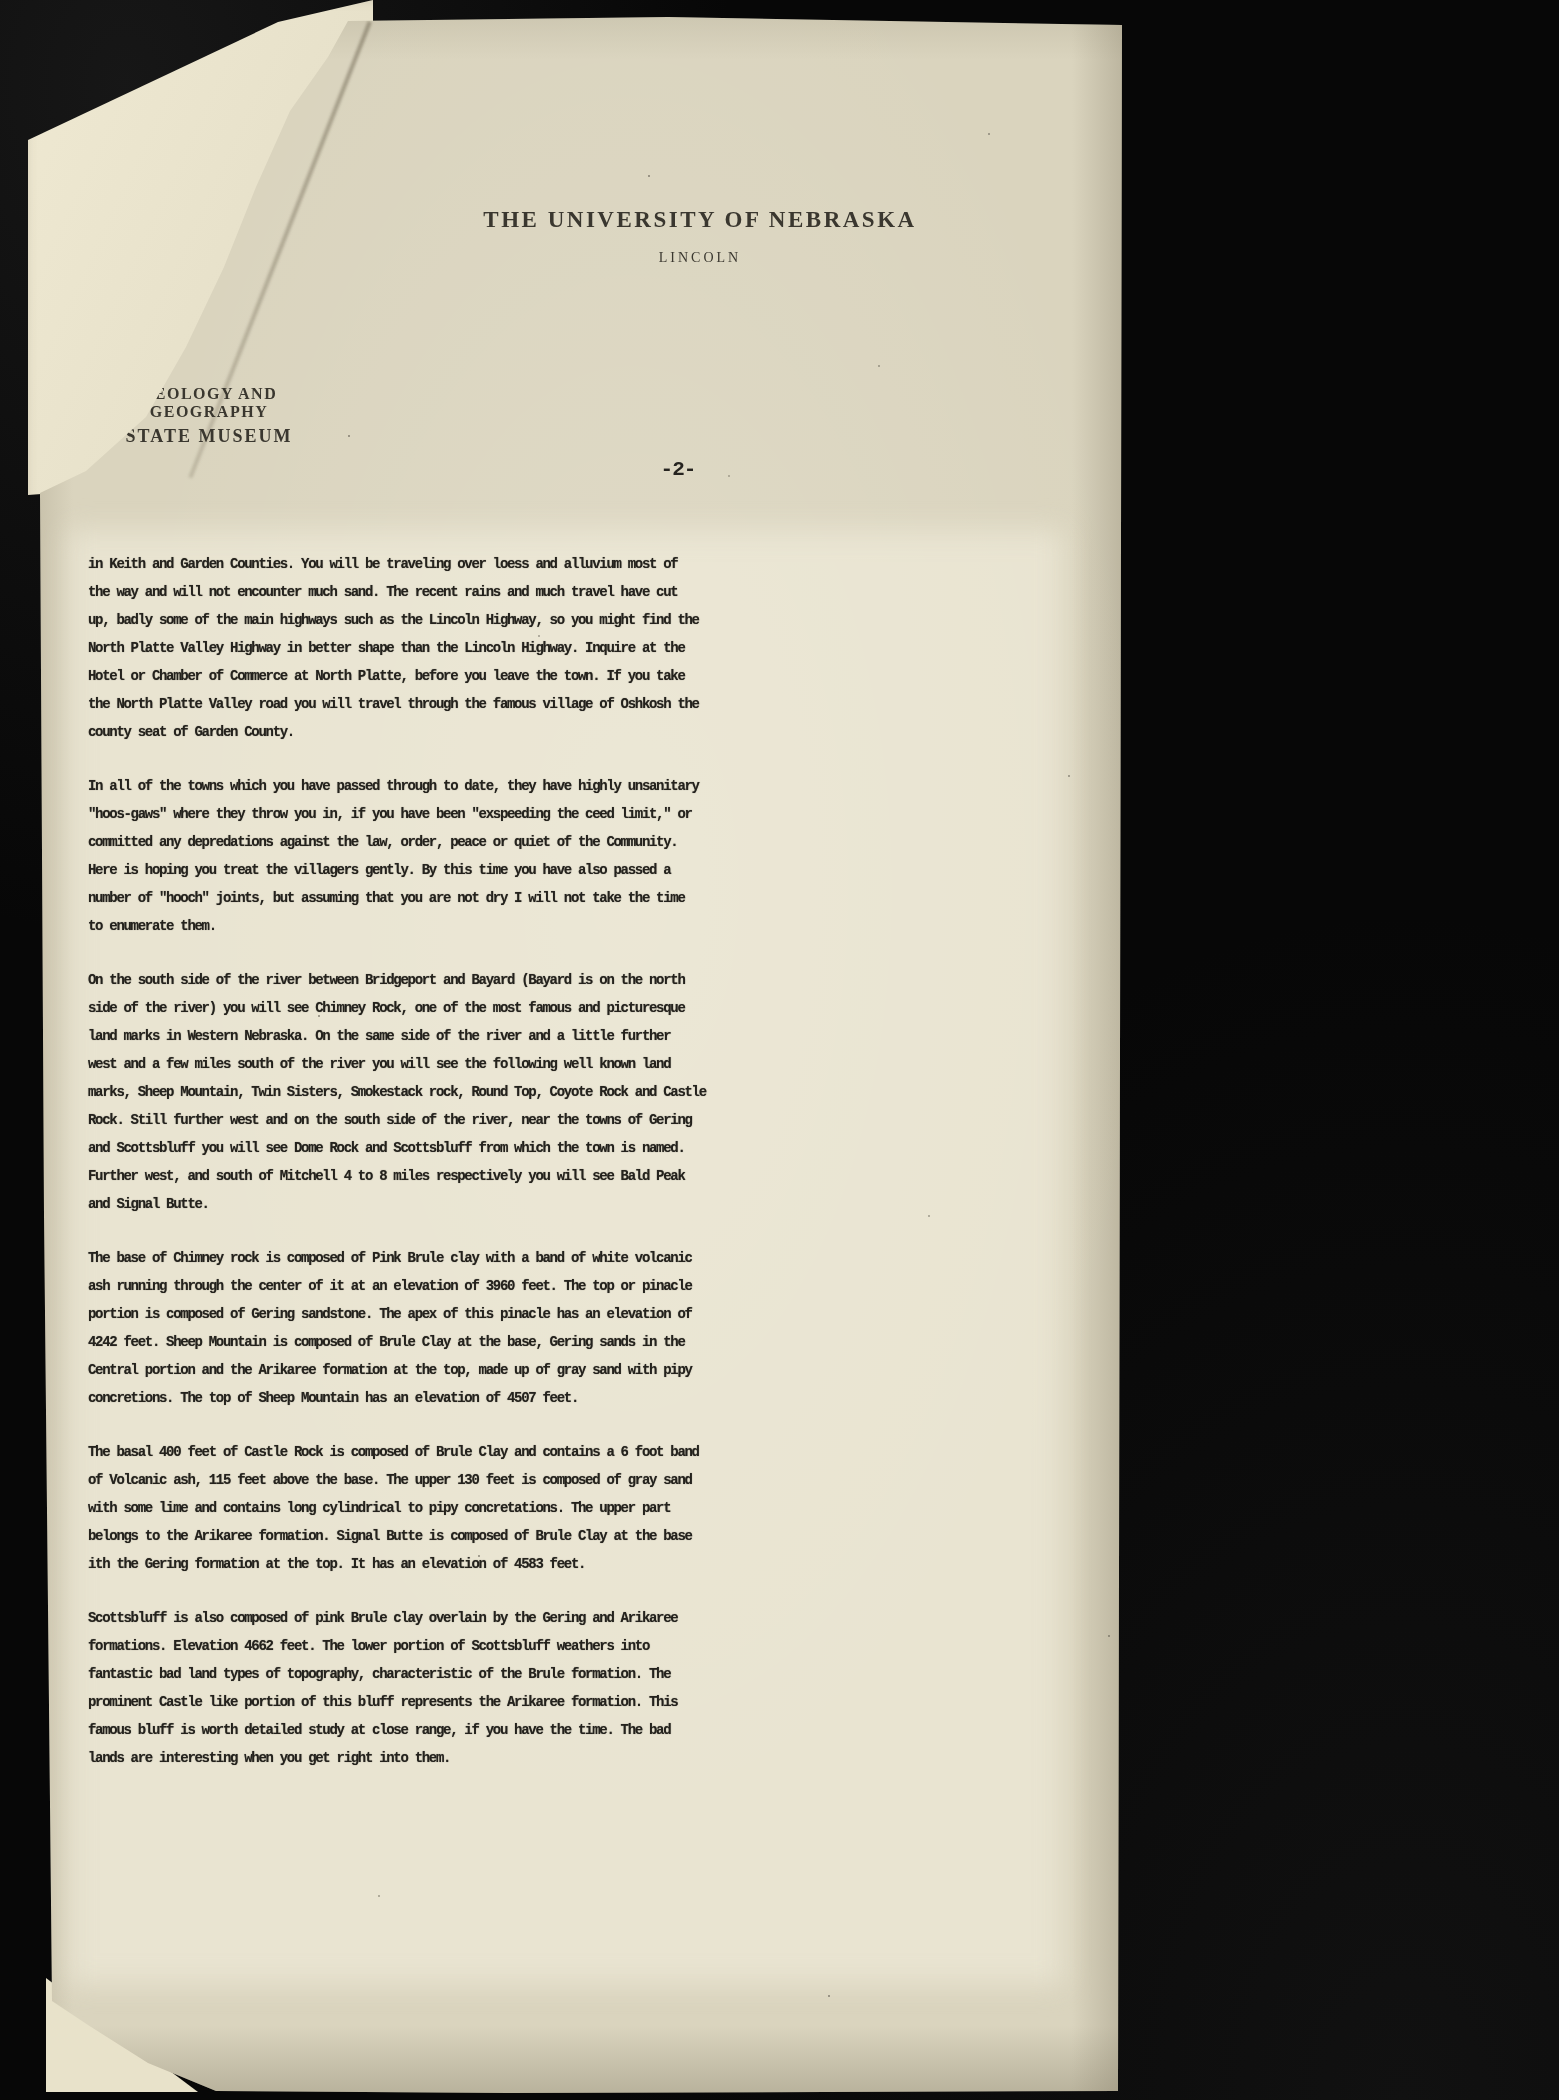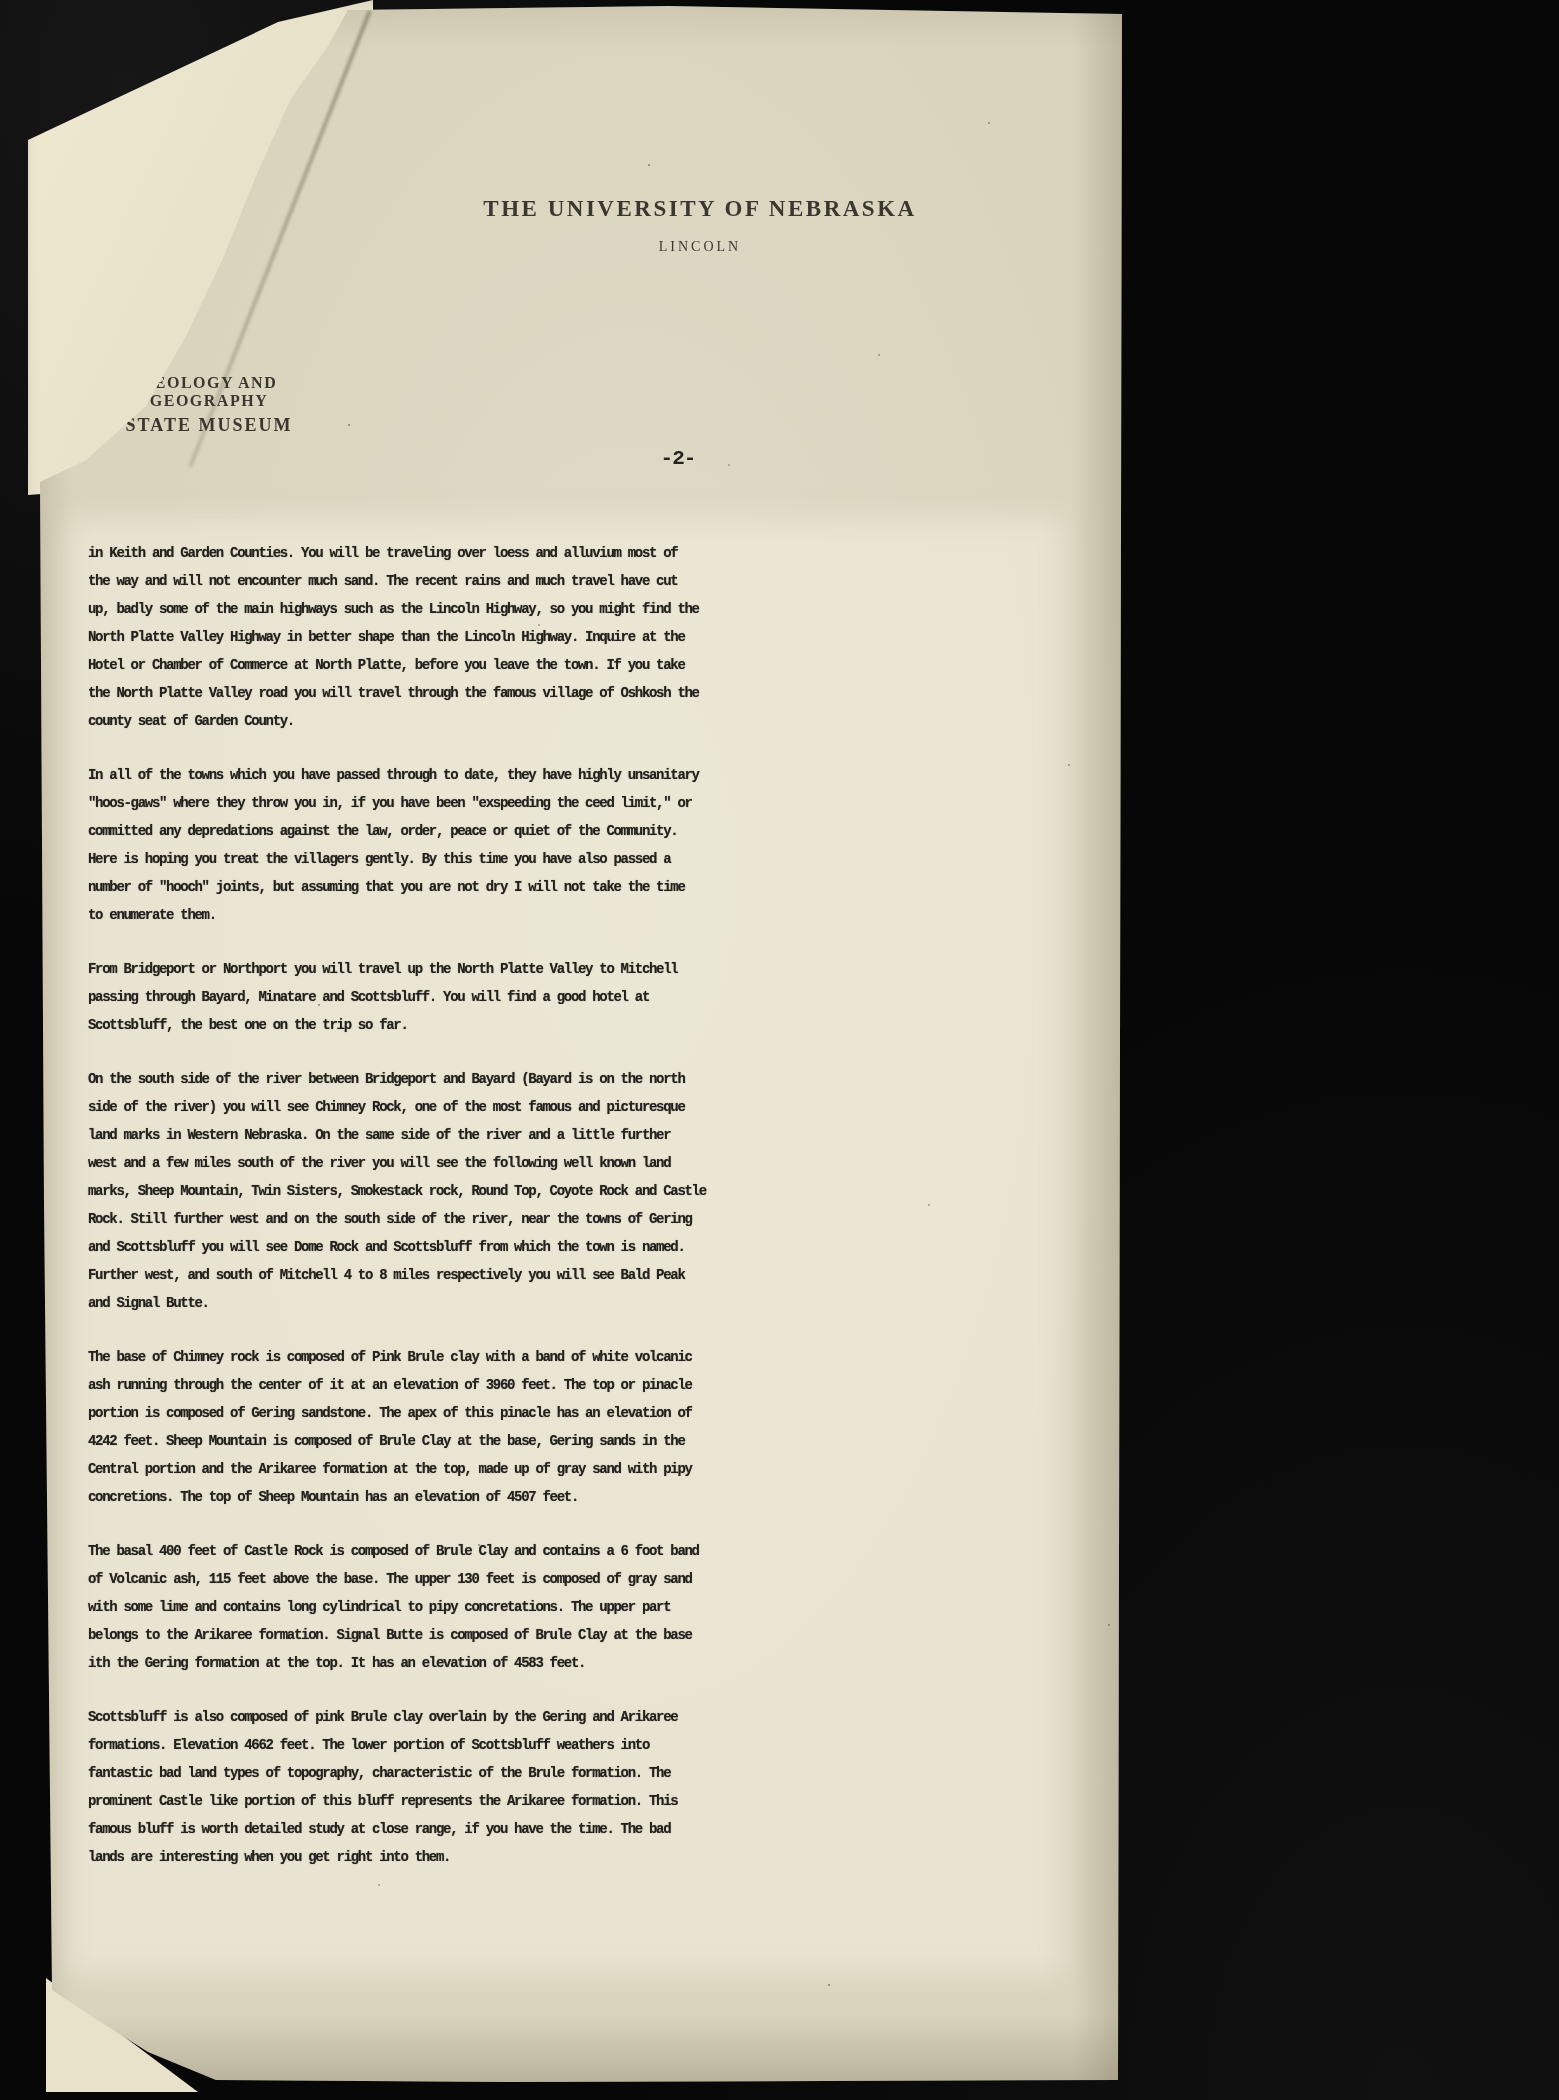--- a/index.html
+++ b/index.html
@@ -25,21 +25,21 @@
     box-shadow:inset -6px -4px 14px rgba(110,100,80,0.45);
   }
   
   .under-sheet-bottom{
     position:absolute;left:28px;top:1950px;width:230px;height:150px;
     background:#e8e2ca;
     clip-path:polygon(18px 28px, 170px 142px, 18px 142px);
   }
   
   .paper{
-    position:absolute;left:28px;top:4px;width:1096px;height:2080px;
+    position:absolute;left:28px;top:15px;width:1096px;height:2080px;
     background:
       radial-gradient(ellipse at 55% 42%, rgba(255,255,248,0.16), transparent 62%),
       linear-gradient(to right, rgba(138,128,104,0.28), transparent 45px),
       linear-gradient(to left, rgba(128,120,98,0.34), transparent 52px),
       linear-gradient(to top, rgba(128,120,98,0.38), transparent 70px),
       linear-gradient(to bottom, rgba(140,132,108,0.18), transparent 45px),
       #dad4be;
     clip-path:polygon(
       320px 6px, 640px 2px, 1094px 10px, 1090px 2076px, 480px 2078px, 188px 2076px,
       120px 2048px, 60px 2010px, 24px 1986px,
@@ -136,23 +136,20 @@
 North Platte Valley Highway in better shape than the Lincoln Highway.  Inquire at the
 Hotel or Chamber of Commerce at North Platte, before you leave the town. If you take
 the North Platte Valley road you will travel through the famous village of Oshkosh the
 county seat of Garden County.</p>
       <p class="para">In all of the towns which you have passed through to date, they have highly unsanitary
 "hoos-gaws" where they throw you in, if you have been "exspeeding the ceed limit," or
 committed any depredations against the law, order, peace or quiet of the Community.
 Here is hoping you treat the villagers gently.   By this time you have also passed a
 number of "hooch" joints, but assuming that you are not dry I will not take the time
 to enumerate them.</p>
-      <p class="para">From Bridgeport or Northport you will travel up the North Platte Valley to Mitchell
-passing through Bayard, Minatare and Scottsbluff.  You will find a good hotel at
-Scottsbluff, the best one on the trip so far.</p>
       <p class="para">On the south side of the river between Bridgeport and Bayard (Bayard is on the north
 side of the river) you will see Chimney Rock, one of the most famous and picturesque
 land marks in Western Nebraska.  On the same side of the river and a little further
 west and a few miles south of the river you will see the following well known land
 marks, Sheep Mountain, Twin Sisters, Smokestack rock, Round Top, Coyote Rock and Castle
 Rock.  Still further west and on the south side of the river, near the towns of Gering
 and Scottsbluff you will see Dome Rock and Scottsbluff from which the town is named.
 Further west, and south of Mitchell 4 to 8 miles respectively you will see Bald Peak
 and Signal Butte.</p>
       <p class="para">The base of Chimney rock is composed of Pink Brule clay with a band of white volcanic

